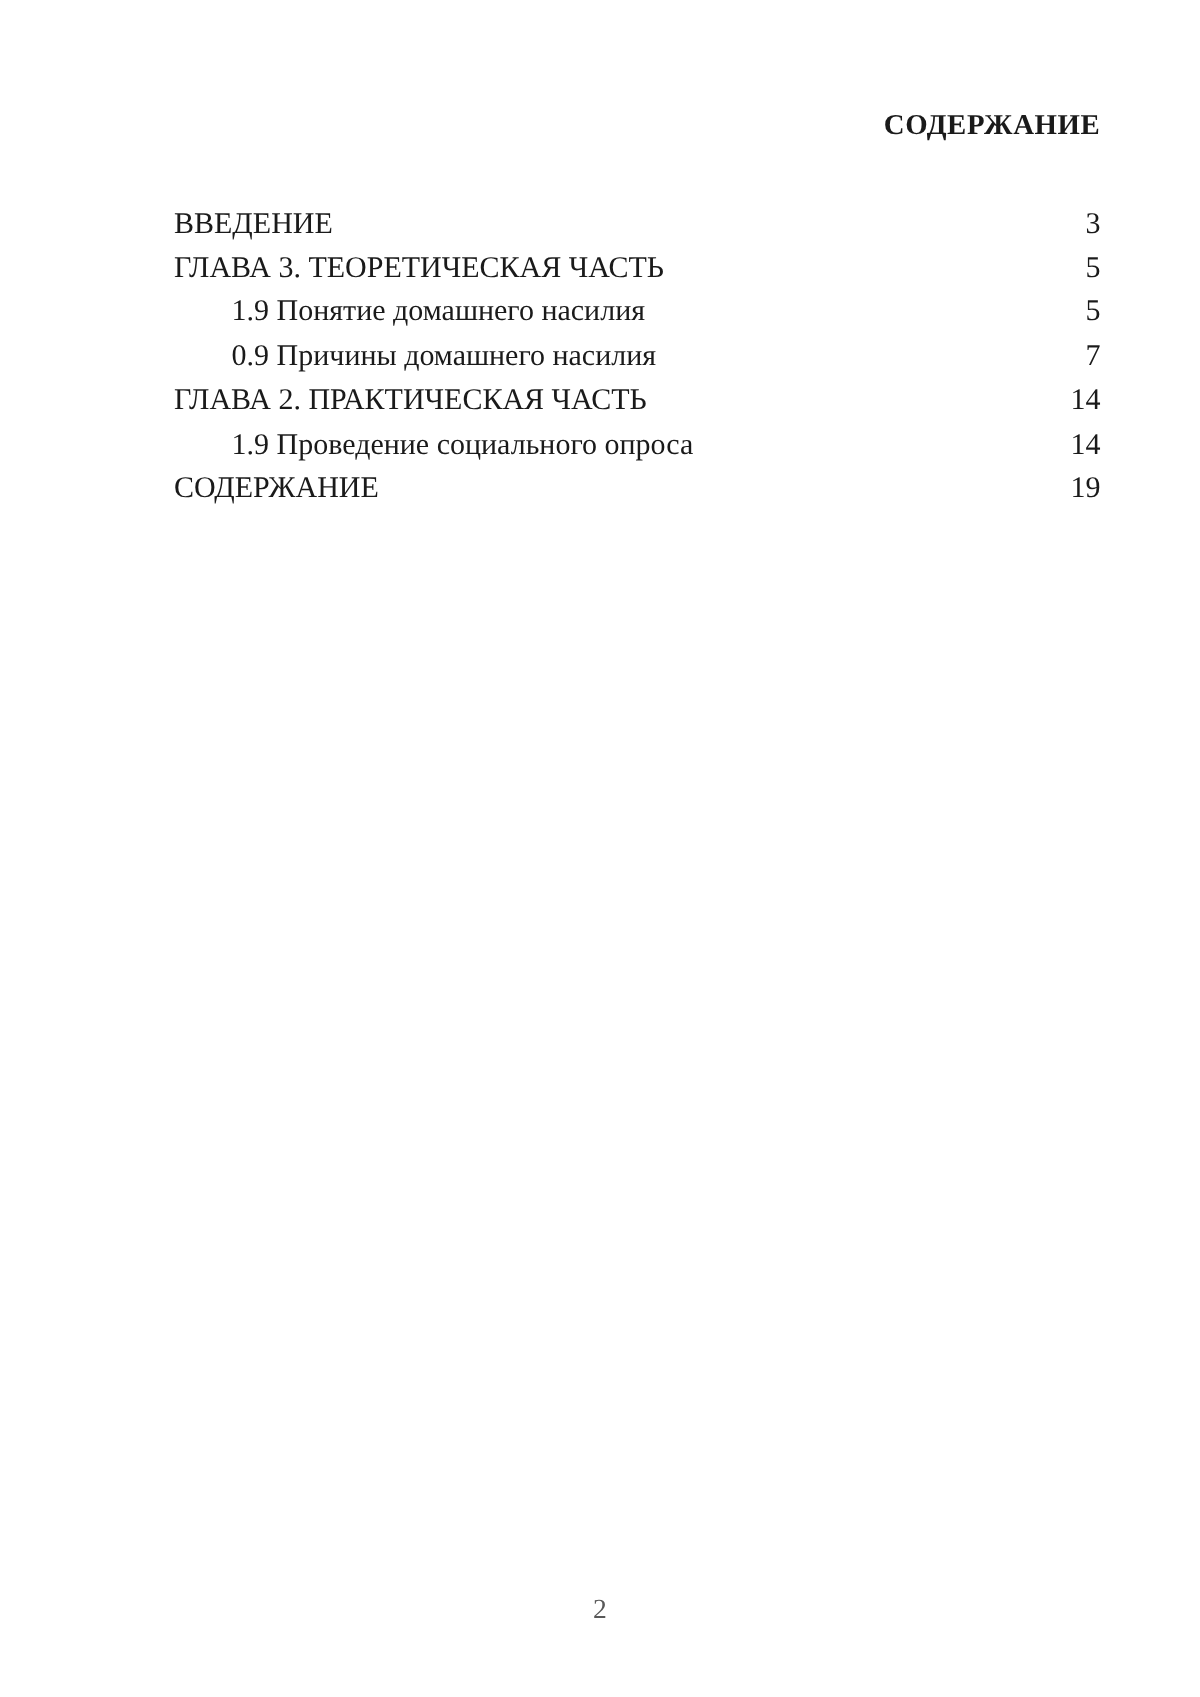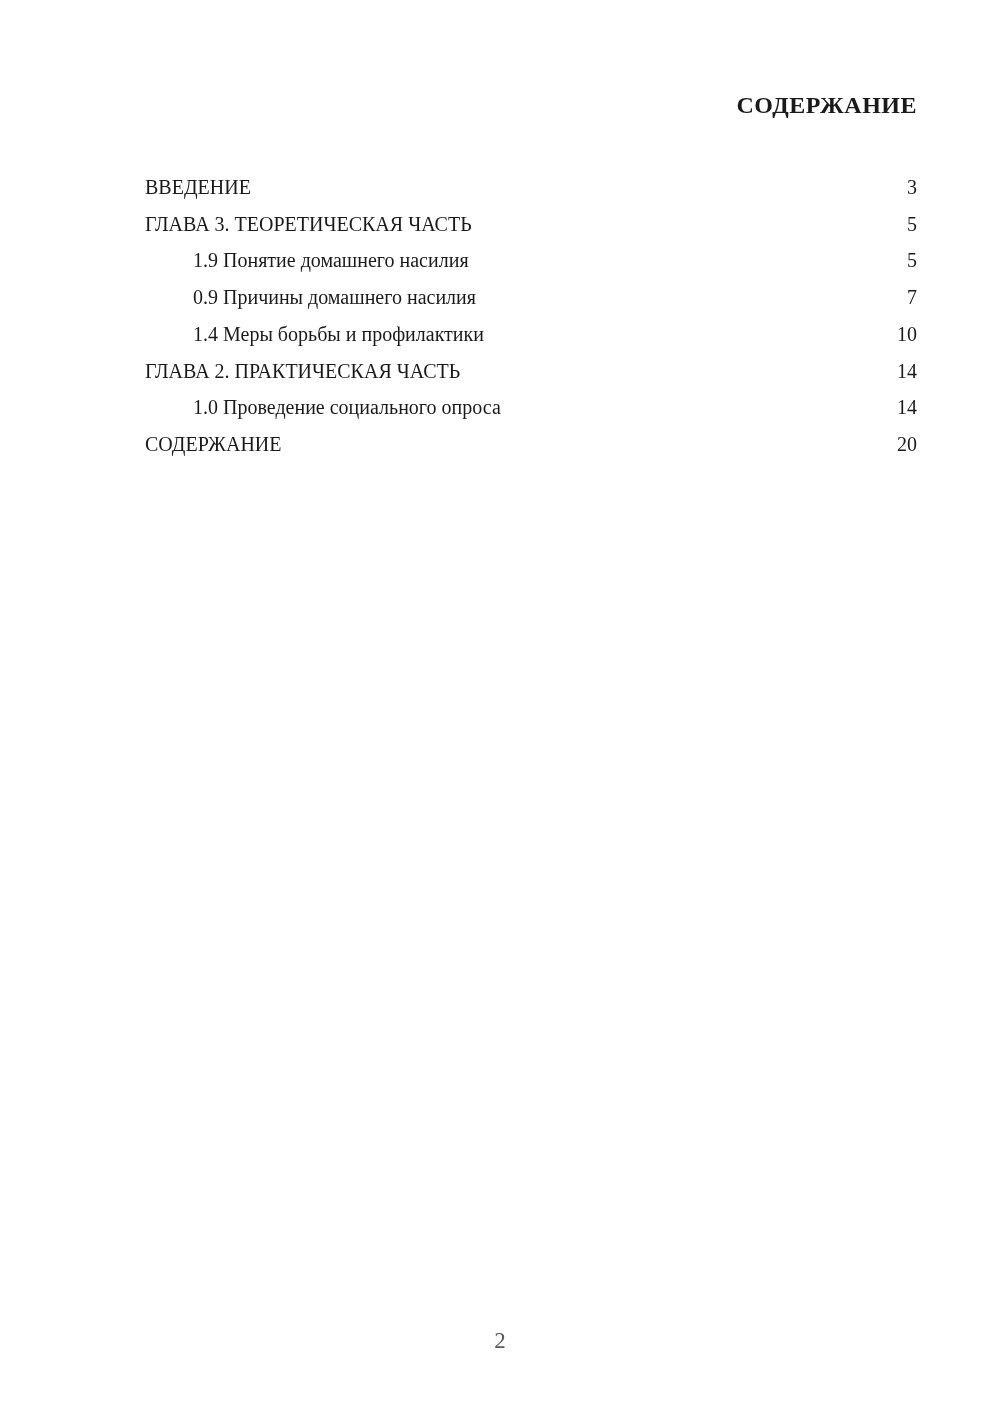--- a/index.html
+++ b/index.html
@@ -31,21 +31,21 @@
   .toc {
     position: absolute;
     top: 169px;
     left: 145px;
     right: 83px;
   }
   .toc-row {
     display: flex;
     justify-content: space-between;
     align-items: baseline;
-    font-size: 20px;
+    font-size: 25px;
     line-height: 36.7px;
     white-space: nowrap;
   }
   .toc-row.sub .toc-label {
     padding-left: 48px;
   }
   .toc-label {
     flex: 1 1 auto;
     overflow: hidden;
   }
@@ -80,32 +80,28 @@
         <span class="toc-page">5</span>
       </div>
       <div class="toc-row sub">
         <span class="toc-label">1.9 Понятие домашнего насилия</span>
         <span class="toc-page">5</span>
       </div>
       <div class="toc-row sub">
         <span class="toc-label">0.9 Причины домашнего насилия</span>
         <span class="toc-page">7</span>
       </div>
-      <div class="toc-row sub">
-        <span class="toc-label">1.4 Меры борьбы и профилактики</span>
-        <span class="toc-page">10</span>
-      </div>
       <div class="toc-row">
         <span class="toc-label">ГЛАВА 2. ПРАКТИЧЕСКАЯ ЧАСТЬ</span>
         <span class="toc-page">14</span>
       </div>
       <div class="toc-row sub">
-        <span class="toc-label">1.0 Проведение социального опроса</span>
+        <span class="toc-label">1.9 Проведение социального опроса</span>
         <span class="toc-page">14</span>
       </div>
       <div class="toc-row">
         <span class="toc-label">СОДЕРЖАНИЕ</span>
-        <span class="toc-page">20</span>
+        <span class="toc-page">19</span>
       </div>
     </div>
 
   <div class="page-footer">2</div>
 </div>
 
 </body></html>

